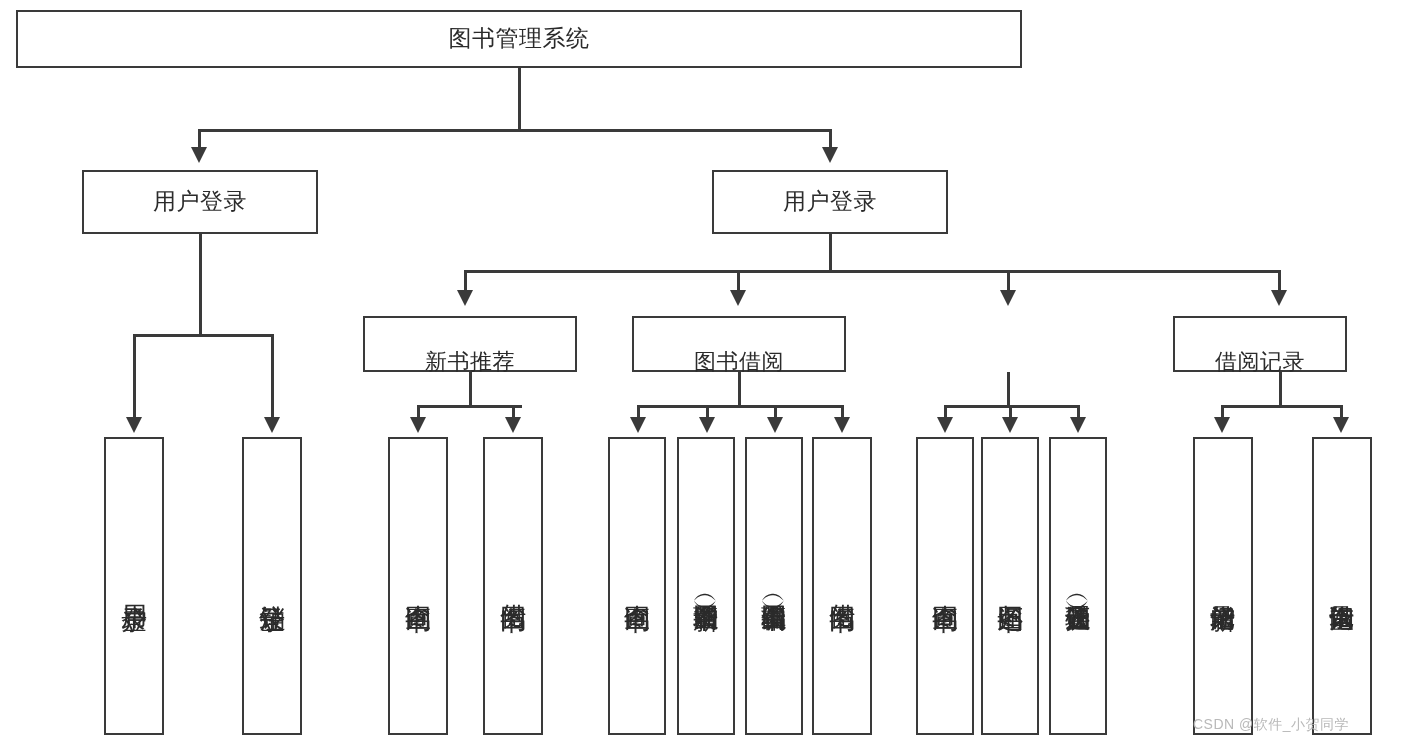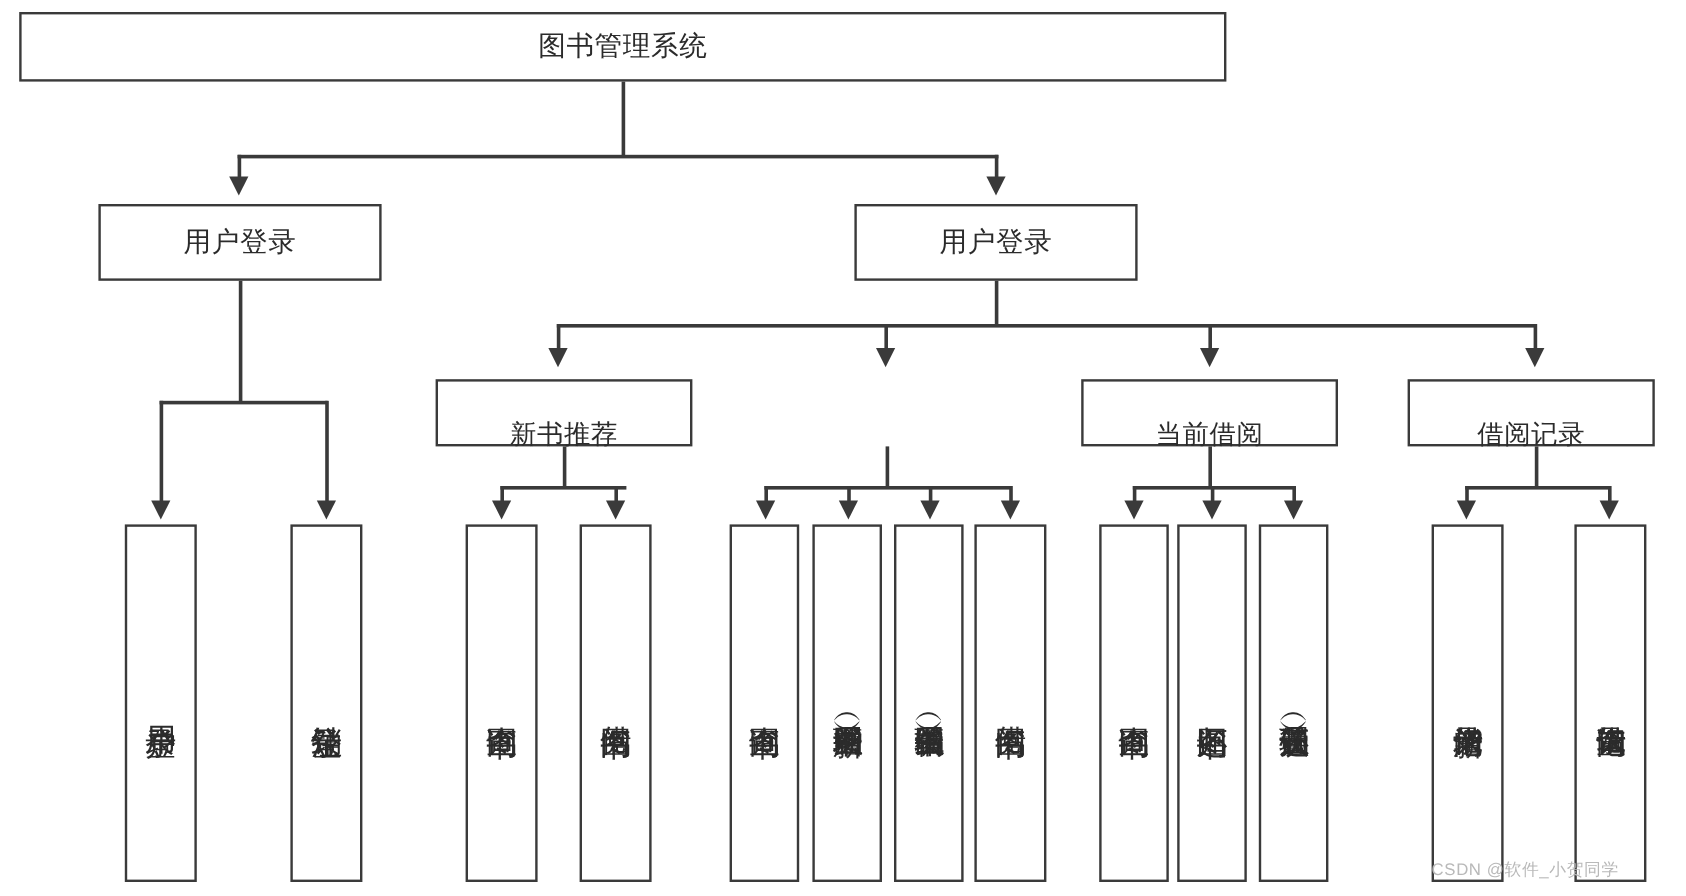--- a/index.html
+++ b/index.html
@@ -127,24 +127,24 @@
   <div class="vline" style="left:737px; top:270px; height:22px;"></div>
   <div class="arrow" style="left:730px; top:290px;"></div>
   <div class="vline" style="left:1007px; top:270px; height:22px;"></div>
   <div class="arrow" style="left:1000px; top:290px;"></div>
   <div class="vline" style="left:1278px; top:270px; height:22px;"></div>
   <div class="arrow" style="left:1271px; top:290px;"></div>
 
   <div class="node lvl3" style="left:363px; top:316px; width:214px; height:56px;">
     <span class="node-label">新书推荐</span>
   </div>
-  <div class="node lvl3" style="left:901px; top:316px; width:214px; height:56px;">
-    <span class="node-label">当前借阅</span>
-  </div>
-  <div class="node lvl3" style="left:1173px; top:316px; width:206px; height:56px;">
+  <div class="node lvl3" style="left:632px; top:316px; width:214px; height:56px;">
+    <span class="node-label">图书借阅</span>
+  </div>
+  <div class="node lvl3" style="left:1173px; top:316px; width:174px; height:56px;">
     <span class="node-label">借阅记录</span>
   </div>
 
   <div class="vline" style="left:469px; top:372px; height:35px;"></div>
   <div class="hline" style="left:417px; top:405px; width:105px;"></div>
   <div class="vline" style="left:417px; top:405px; height:14px;"></div>
   <div class="arrow" style="left:410px; top:417px;"></div>
   <div class="vline" style="left:512px; top:405px; height:14px;"></div>
   <div class="arrow" style="left:505px; top:417px;"></div>
 

